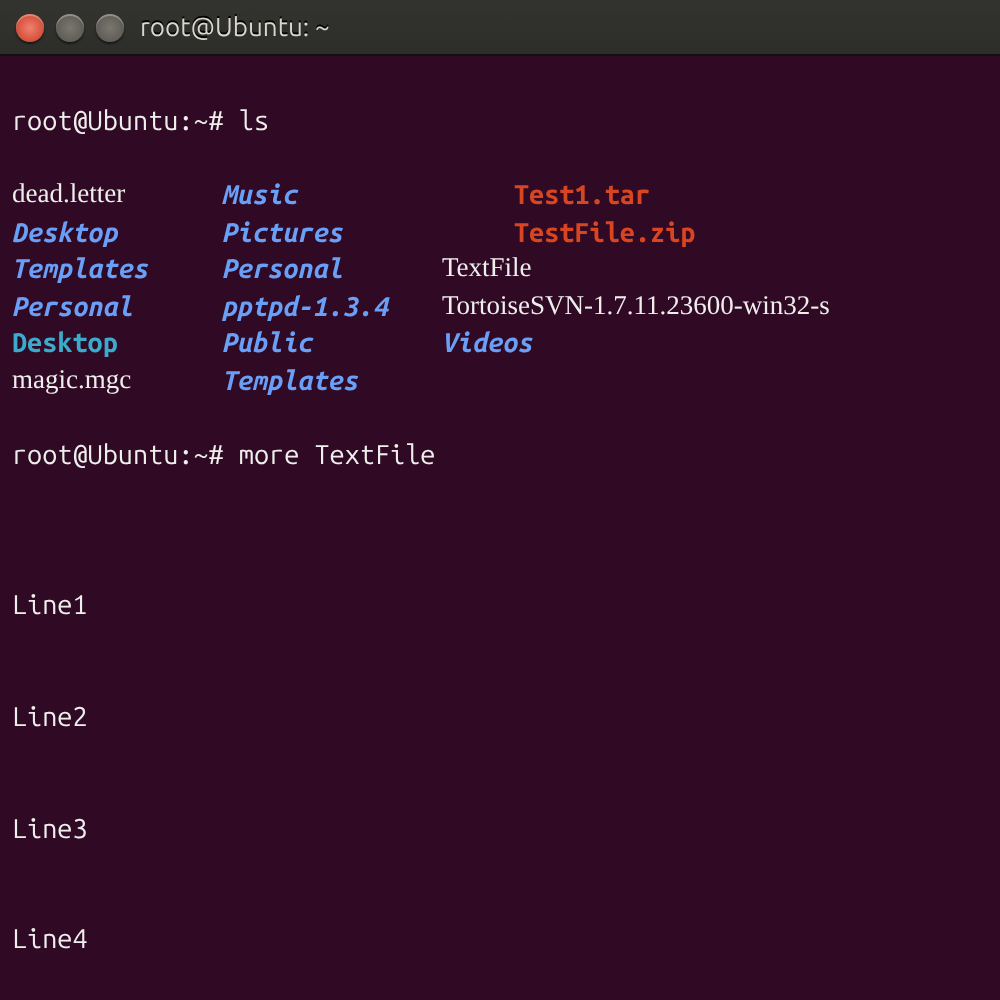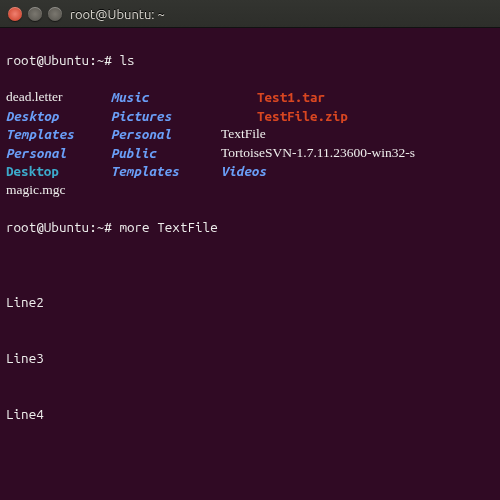--- a/index.html
+++ b/index.html
@@ -72,33 +72,35 @@
     <span class="blue">Desktop</span>
     <span class="blue">Templates</span>
     <span class="blue">Personal</span>
     <span class="cyan">Desktop</span>
     <span class="white">magic.mgc</span>
   </div>
   <div class="col c2">
     <span class="blue">Music</span>
     <span class="blue">Pictures</span>
     <span class="blue">Personal</span>
+    <span class="blue">pptpd-1.3.4</span>
     <span class="blue">Public</span>
     <span class="blue">Templates</span>
   </div>
   <div class="col c3">
     <span class="red">Test1.tar</span>
     <span class="red">TestFile.zip</span>
     <span class="white">TextFile</span>
     <span class="white">TortoiseSVN-1.7.11.23600-win32-s</span>
     <span class="blue">Videos</span>
   </div>
 </div>
 <div class="prompt-line"><span class="user">root@Ubuntu</span><span>:</span><span class="path">~</span><span># </span><span>more TextFile</span></div>
 <div>
+  <div>Line1</div>
   <div>Line2</div>
   <div>Line3</div>
   <div>Line4</div>
   
   
   
   
   
   
   

